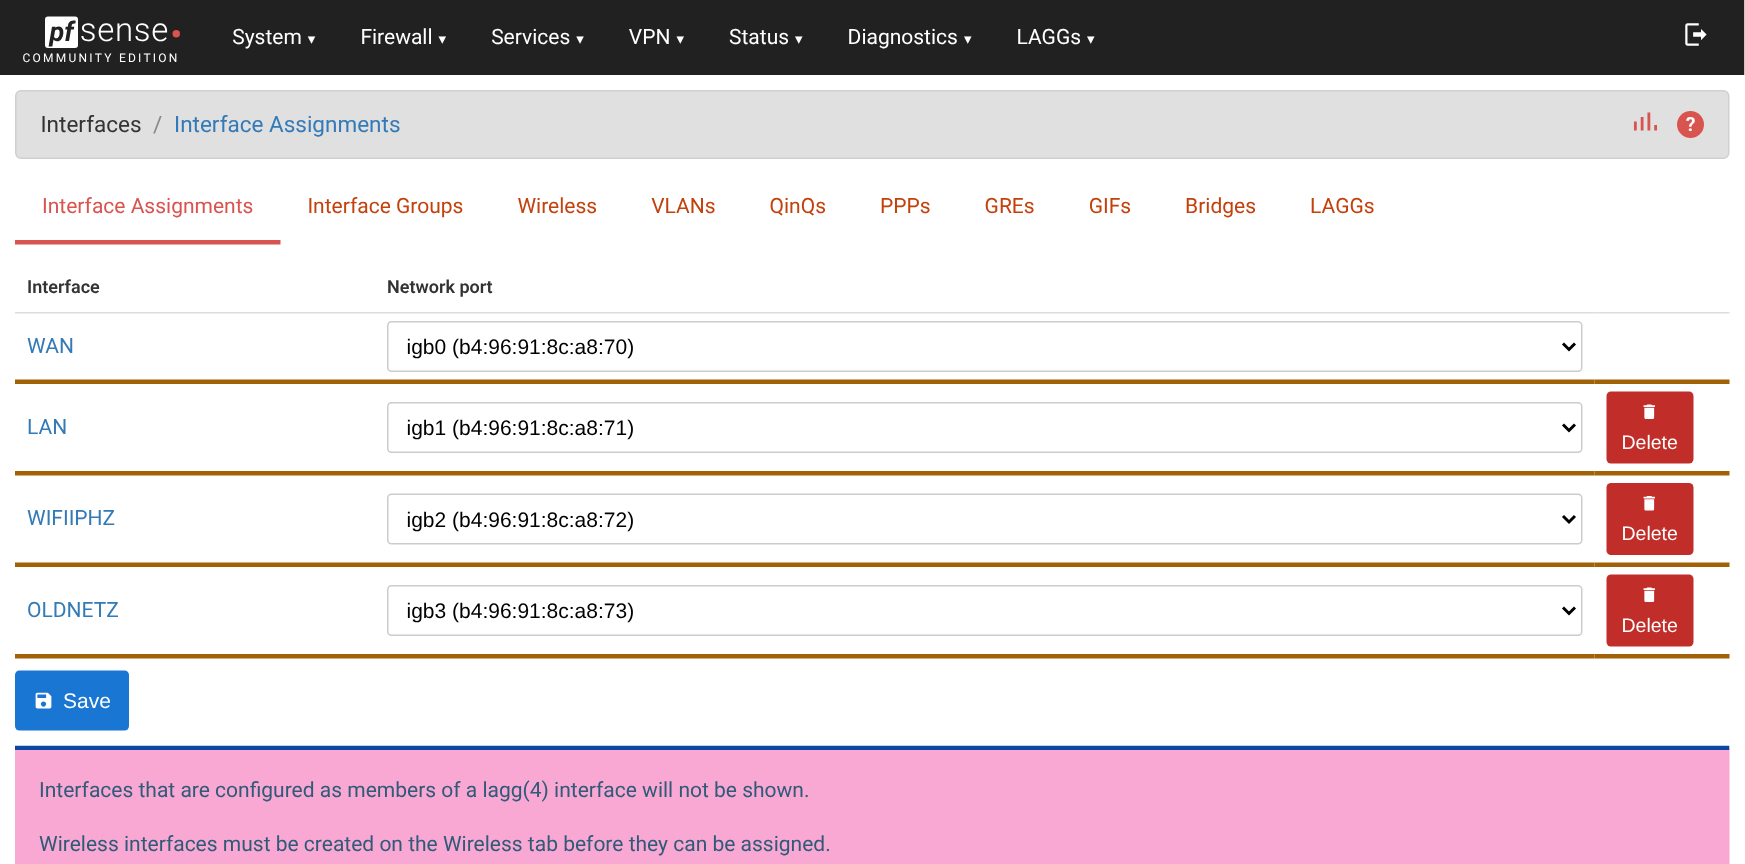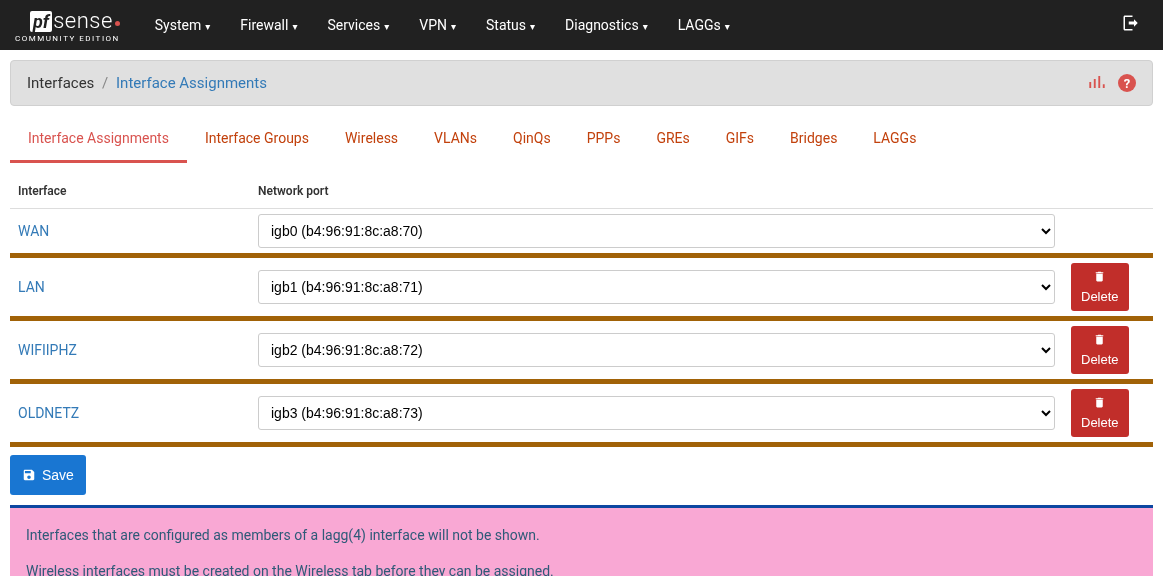--- a/index.html
+++ b/index.html
@@ -34,21 +34,21 @@
 .tabs { display: flex; list-style: none; border-bottom: 1px solid transparent; }
 .tabs li { }
 .tabs li a { display: inline-block; padding: 14px 18px; color: #c2410c; text-decoration: none; font-size: 14px; }
 .tabs li.active { border-bottom: 3px solid #d9534f; }
 .tabs li.active a { color: #d9534f; }
 
 
 .content { padding: 10px; }
 table.assign { width: 100%; border-collapse: collapse; }
 table.assign th { text-align: left; padding: 10px 8px; font-weight: 600; border-bottom: 1px solid #ddd; font-size: 12px; }
-table.assign td { padding: 5px 8px; border-bottom: 5px solid #a16207; vertical-align: middle; font-size: 14px; }
+table.assign td { padding: 5px 8px; border-bottom: 3px solid #a16207; vertical-align: middle; font-size: 14px; }
 table.assign td.ifname a { color: #337ab7; text-decoration: none; }
 table.assign select { width: 100%; padding: 6px 8px; border: 1px solid #ccc; border-radius: 3px; background: #fff; font-size: 14px; height: 34px; }
 .btn-danger { background: #c12e2a; color: #fff; border: none; padding: 7px 10px; border-radius: 3px; display: inline-flex; align-items: center; gap: 6px; cursor: pointer; font-size: 13px; flex-direction: column; }
 .btn-danger svg { width: 13px; height: 13px; fill: #fff; }
 .btn-primary { background: #1976d2; color: #fff; border: none; padding: 12px 12px; border-radius: 3px; display: inline-flex; align-items: center; gap: 6px; cursor: pointer; font-size: 14px; margin-top: 8px; }
 .btn-primary svg { width: 14px; height: 14px; fill: #fff; }
 
 
 .infobox-wrap { padding: 0 10px 10px 10px; }
 .infobox { border-top: 3px solid #0d47a1; background: #f9a8d4; padding: 18px 16px; color: #2f5a78; font-size: 14px; line-height: 1.4; border-radius: 0 0 3px 3px;}

